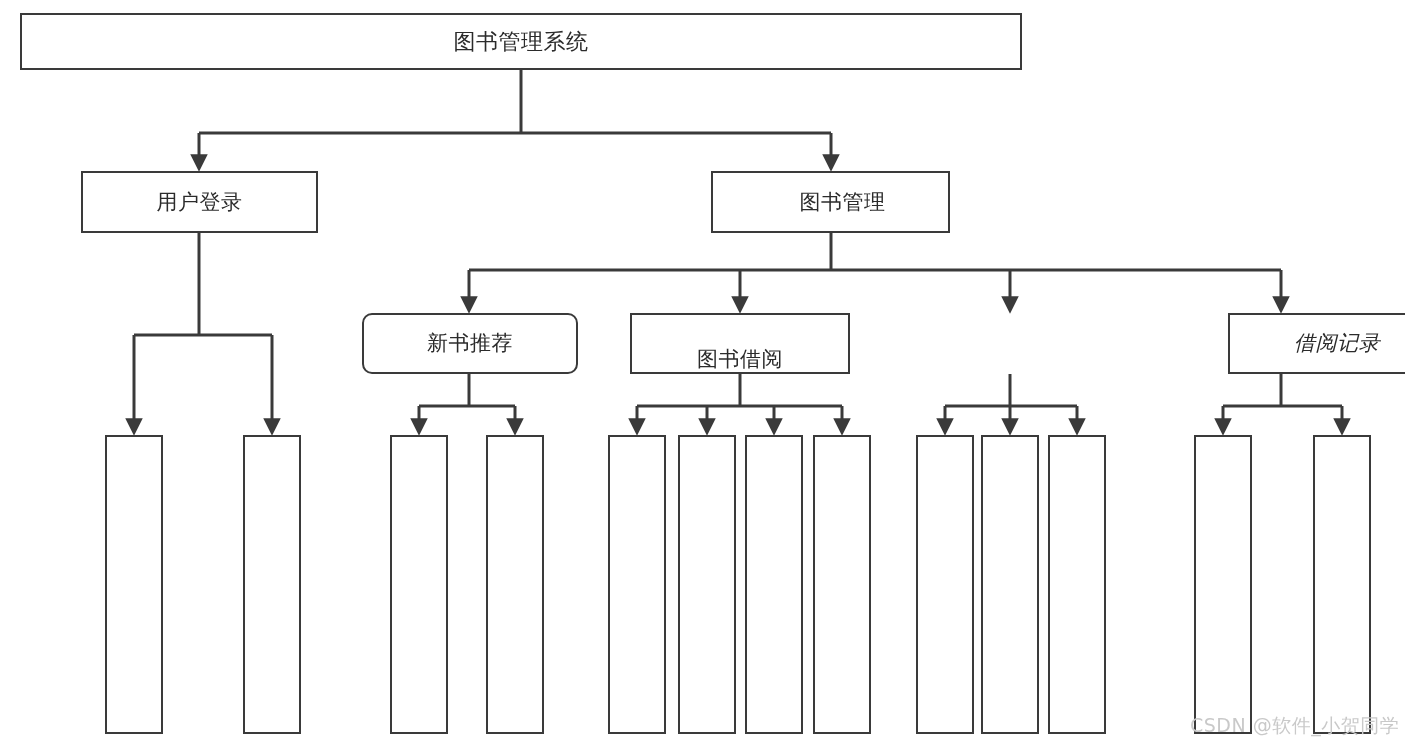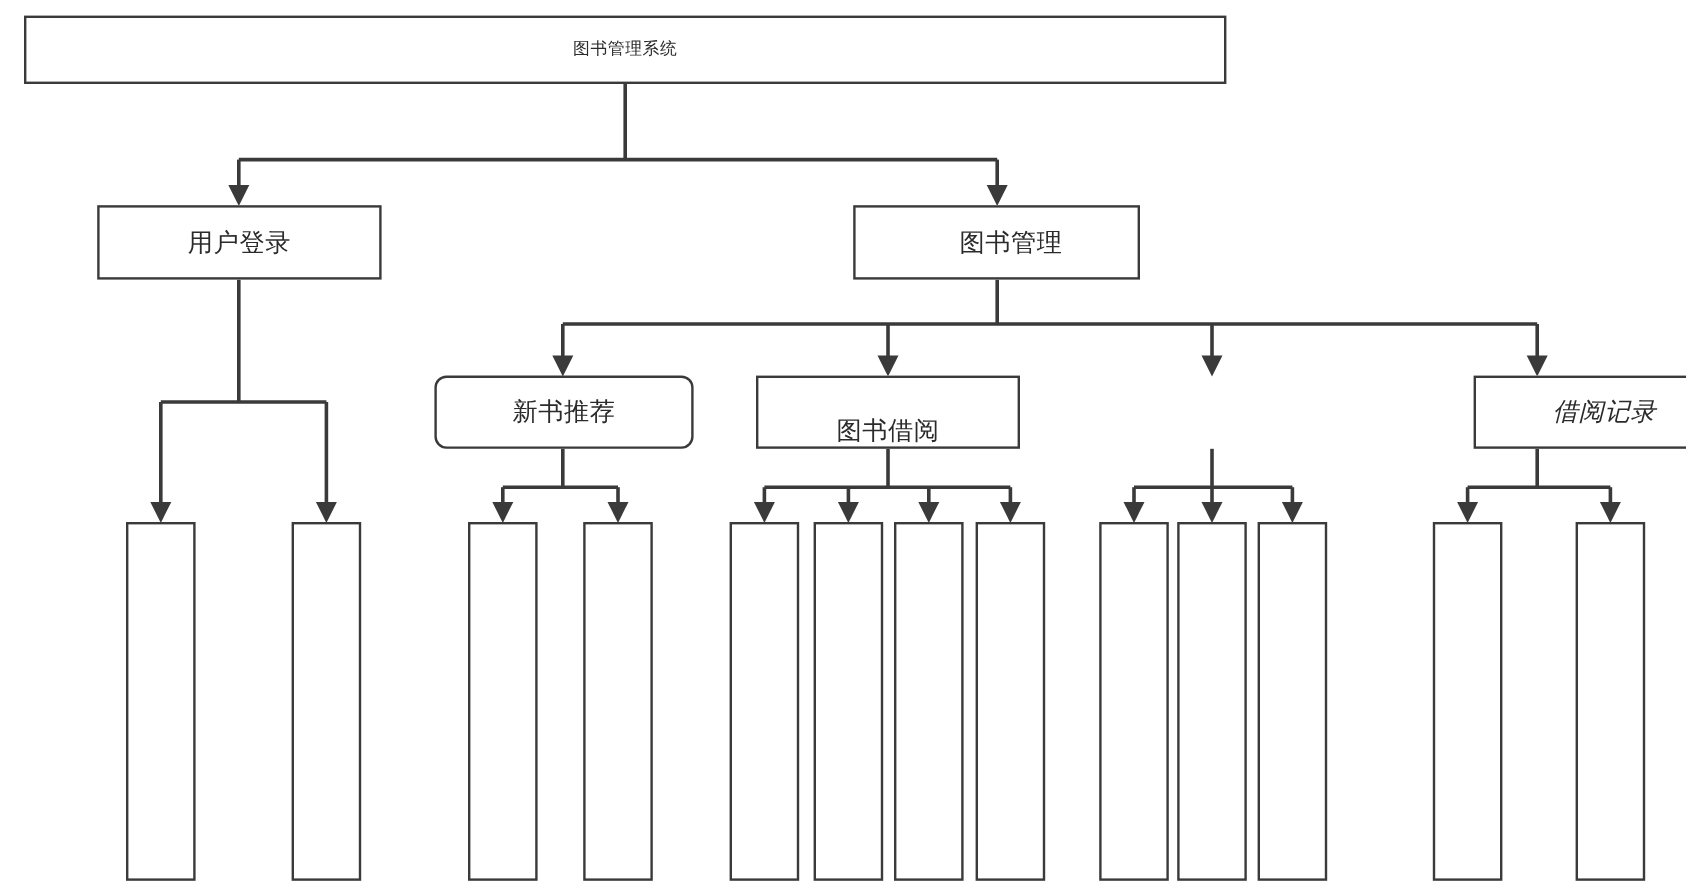--- a/index.html
+++ b/index.html
@@ -42,21 +42,21 @@
     line-height: 1.18;
     color: #2b2b2b;
   }
   
   .node.horiz .label {
     font-size: 21px;
     letter-spacing: 0.5px;
     white-space: nowrap;
   }
   .node.root .label {
-    font-size: 14px;
+    font-size: 22px;
     text-align: right;
   }
   
   .node.vert {
     padding: 6px 0;
   }
   .node.vert .label {
     writing-mode: vertical-rl;
     text-orientation: upright;
     font-size: 25px;
@@ -186,14 +186,15 @@
     <span class="label">确认归还（管理员）</span>
   </div>
 
   <div class="node vert" style="left:1194px; top:435px; width:58px; height:299px;">
     <span class="label">新增借阅记录</span>
   </div>
   <div class="node vert" style="left:1313px; top:435px; width:58px; height:299px;">
     <span class="label">查询借阅记录</span>
   </div>
 
+  <div class="watermark" style="left:1190px; top:713px;">CSDN @软件_小贺同学</div>
 
 </div>
 
 </body></html>

